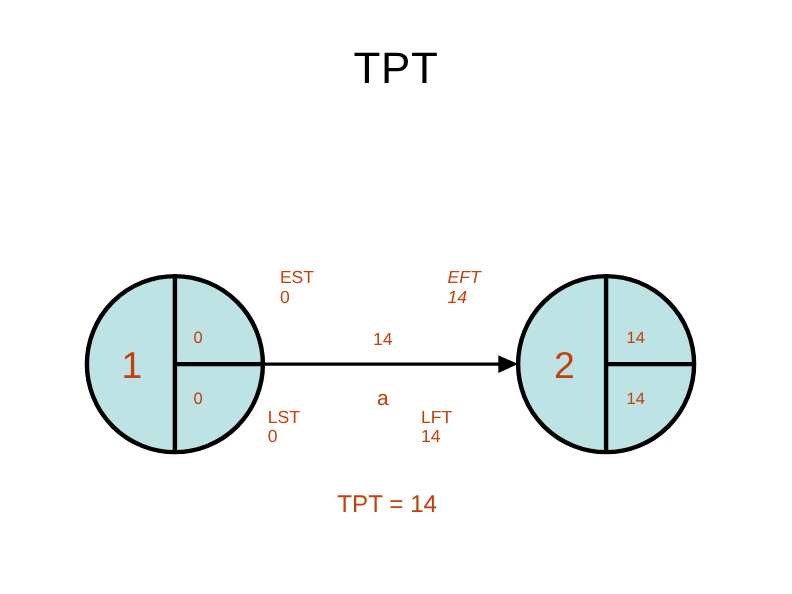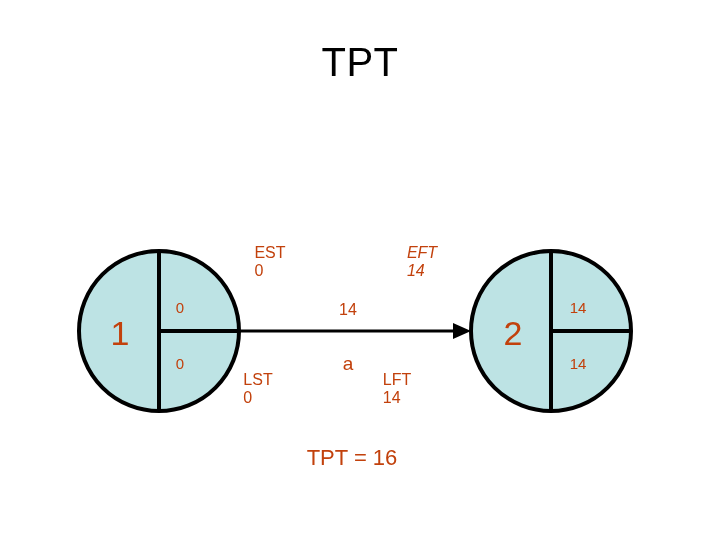--- a/index.html
+++ b/index.html
@@ -131,15 +131,15 @@
   <div class="lbl lbl-pair centered" style="left:258px; top:389px;">
     <div>LST</div>
     <div>0</div>
   </div>
 
   <div class="lbl lbl-pair centered" style="left:397px; top:389px;">
     <div>LFT</div>
     <div>14</div>
   </div>
 
-  <div class="lbl tpt-total centered" style="left:352px; top:458px;">TPT = 16</div>
+  <div class="lbl tpt-total centered" style="left:352px; top:458px;">TPT = 14</div>
 
 </div>
 
 </body></html>

